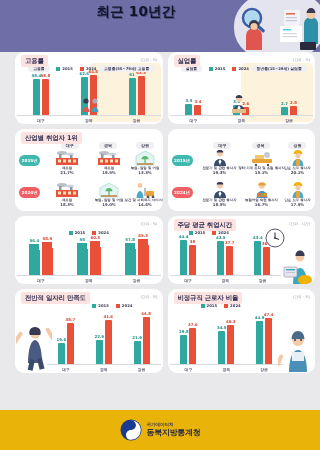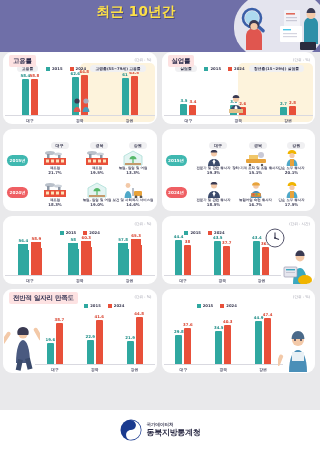--- a/index.html
+++ b/index.html
@@ -18,40 +18,40 @@
     background: #6f6fa8;
     overflow: hidden;
   }
   .hdr-blob {
     position: absolute; right: -6px; top: -10px;
     width: 92px; height: 72px; background: #e4e4ee;
     border-radius: 50% 44% 50% 46%;
   }
   .hdr-title1 {
     position: absolute; left: 0; right: 0; top: 3px;
-    text-align: center; color: #fde047;
+    text-align: center; color: #0f172a;
     font-size: 13.5px; font-weight: bold; letter-spacing: .2px;
     text-shadow: 1px 1px 0 #4d4d80;
     padding-right: 48px;
   }
   .hdr-title2 {
     position: absolute; left: 0; right: 0; top: 21px;
     text-align: center; font-size: 17px; font-weight: bold;
     letter-spacing: -.2px; padding-right: 48px; white-space: nowrap;
   }
   .hdr-title2 .c1 { color: #49c6e8; text-shadow: 1.2px 1.2px 0 #3a3a6b; }
   .hdr-title2 .c2 { color: #f5863f; text-shadow: 1.2px 1.2px 0 #3a3a6b; }
   .hdr-title2 .c3 { color: #ffffff; text-shadow: 1.2px 1.2px 0 #3a3a6b; }
   .hdr-title2 .dot { color: #ffffff; text-shadow: 1.2px 1.2px 0 #3a3a6b; }
 
   .hdr-art { position: absolute; right: 2px; top: 2px; width: 88px; height: 50px; }
 
   
   .grid { position: absolute; top: 52px; left: 0; width: 320px; }
-  .row { display: flex; gap: 5px; padding: 0 5px 5px 3px; }
+  .row { display: flex; gap: 5px; padding: 0 5px 5px 15px; }
   .card {
     background: #ffffff; border-radius: 9px; position: relative;
     flex: 1 1 0; min-width: 0; overflow: hidden;
   }
   .card.h1 { height: 72px; }
   .card.h2 { height: 68px; }
   .card.h3 { height: 82px; }
   .card.h4 { height: 84px; }
 
   .card-title {
@@ -145,21 +145,21 @@
   .yp15 { background: #3fb8b0; }
   .yp24 { background: #ef5f63; }
   .icell { position: absolute; text-align: center; width: 52px; }
   .icell .ic { height: 17px; display: flex; align-items: flex-end; justify-content: center; }
   .icell .nm { font-size: 3.4px; color: #44445c; line-height: 1.15; margin-top: .5px; font-weight: bold;}
   .icell .pc { font-size: 3.9px; color: #44445c; font-weight: bold; }
 
   
   .footer {
     position: absolute; bottom: 0; left: 0; width: 320px; height: 40px;
-    background: #ffffff; display: flex; align-items: center; justify-content: center; gap: 5px;
+    background: #eab308; display: flex; align-items: center; justify-content: center; gap: 5px;
   }
   .ftxt { line-height: 1.25; }
   .ftxt .t1 { font-size: 4.5px; color: #3d3d55; font-weight: bold; }
   .ftxt .t2 { font-size: 8px; color: #2b2b45; font-weight: bold; letter-spacing: -.3px; }
 
   .deco { position: absolute; z-index: 3; }
 </style>
 </head>
 <body>
 
@@ -308,20 +308,21 @@
           <path d="M4 18c0-5 2.7-8 6-8s6 3 6 8z" fill="#3a4a6b"></path>
           <path d="M10 10l-1.6 3 1.6 4 1.6-4z" fill="#ffffff"></path>
           <rect x="3" y="14" width="14" height="4" fill="#e0c08a"></rect>
         </svg>
       </div>
     </div>
 
     <div class="row">
 
       <div class="card h3 iconcard">
+        <div class="card-title">산업별 취업자 1위</div>
         <div class="icol-head" style="left:31%;">대구</div>
         <div class="icol-head" style="left:57%;">경북</div>
         <div class="icol-head" style="left:82%;">강원</div>
 
         <div class="yearpill yp15" style="top:26px;">2015년</div>
         <div class="yearpill yp24" style="top:58px;">2024년</div>
 
         <div class="icell" style="left:26px;top:20px;">
           <div class="ic">
             <svg width="26" height="16" viewBox="0 0 26 16">
@@ -563,20 +564,21 @@
             </div>
           <div class="axis" id="a-single-household-employed">
               <div>대구</div>
               <div>경북</div>
               <div>강원</div>
             </div>
         </div>
       </div>
 
       <div class="card h2">
+        <div class="card-title">주당 평균 취업시간</div>
         <div class="unit">(단위 : 시간)</div>
         <div class="legend" style="left:-22%;">
           <div class="lg">
               <i class="s15"></i>
               <span>2015</span>
             </div>
           <div class="lg">
               <i class="s24"></i>
               <span>2024</span>
             </div>
@@ -685,20 +687,21 @@
             </div>
           <div class="axis" style="left:32px;" id="a-job-satisfaction">
               <div>대구</div>
               <div>경북</div>
               <div>강원</div>
             </div>
         </div>
       </div>
 
       <div class="card h4">
+        <div class="card-title">비정규직 근로자 비율</div>
         <div class="unit">(단위 : %)</div>
         <div class="legend" style="left:-14%;">
           <div class="lg">
               <i class="s15"></i>
               <span>2015</span>
             </div>
           <div class="lg">
               <i class="s24"></i>
               <span>2024</span>
             </div>

